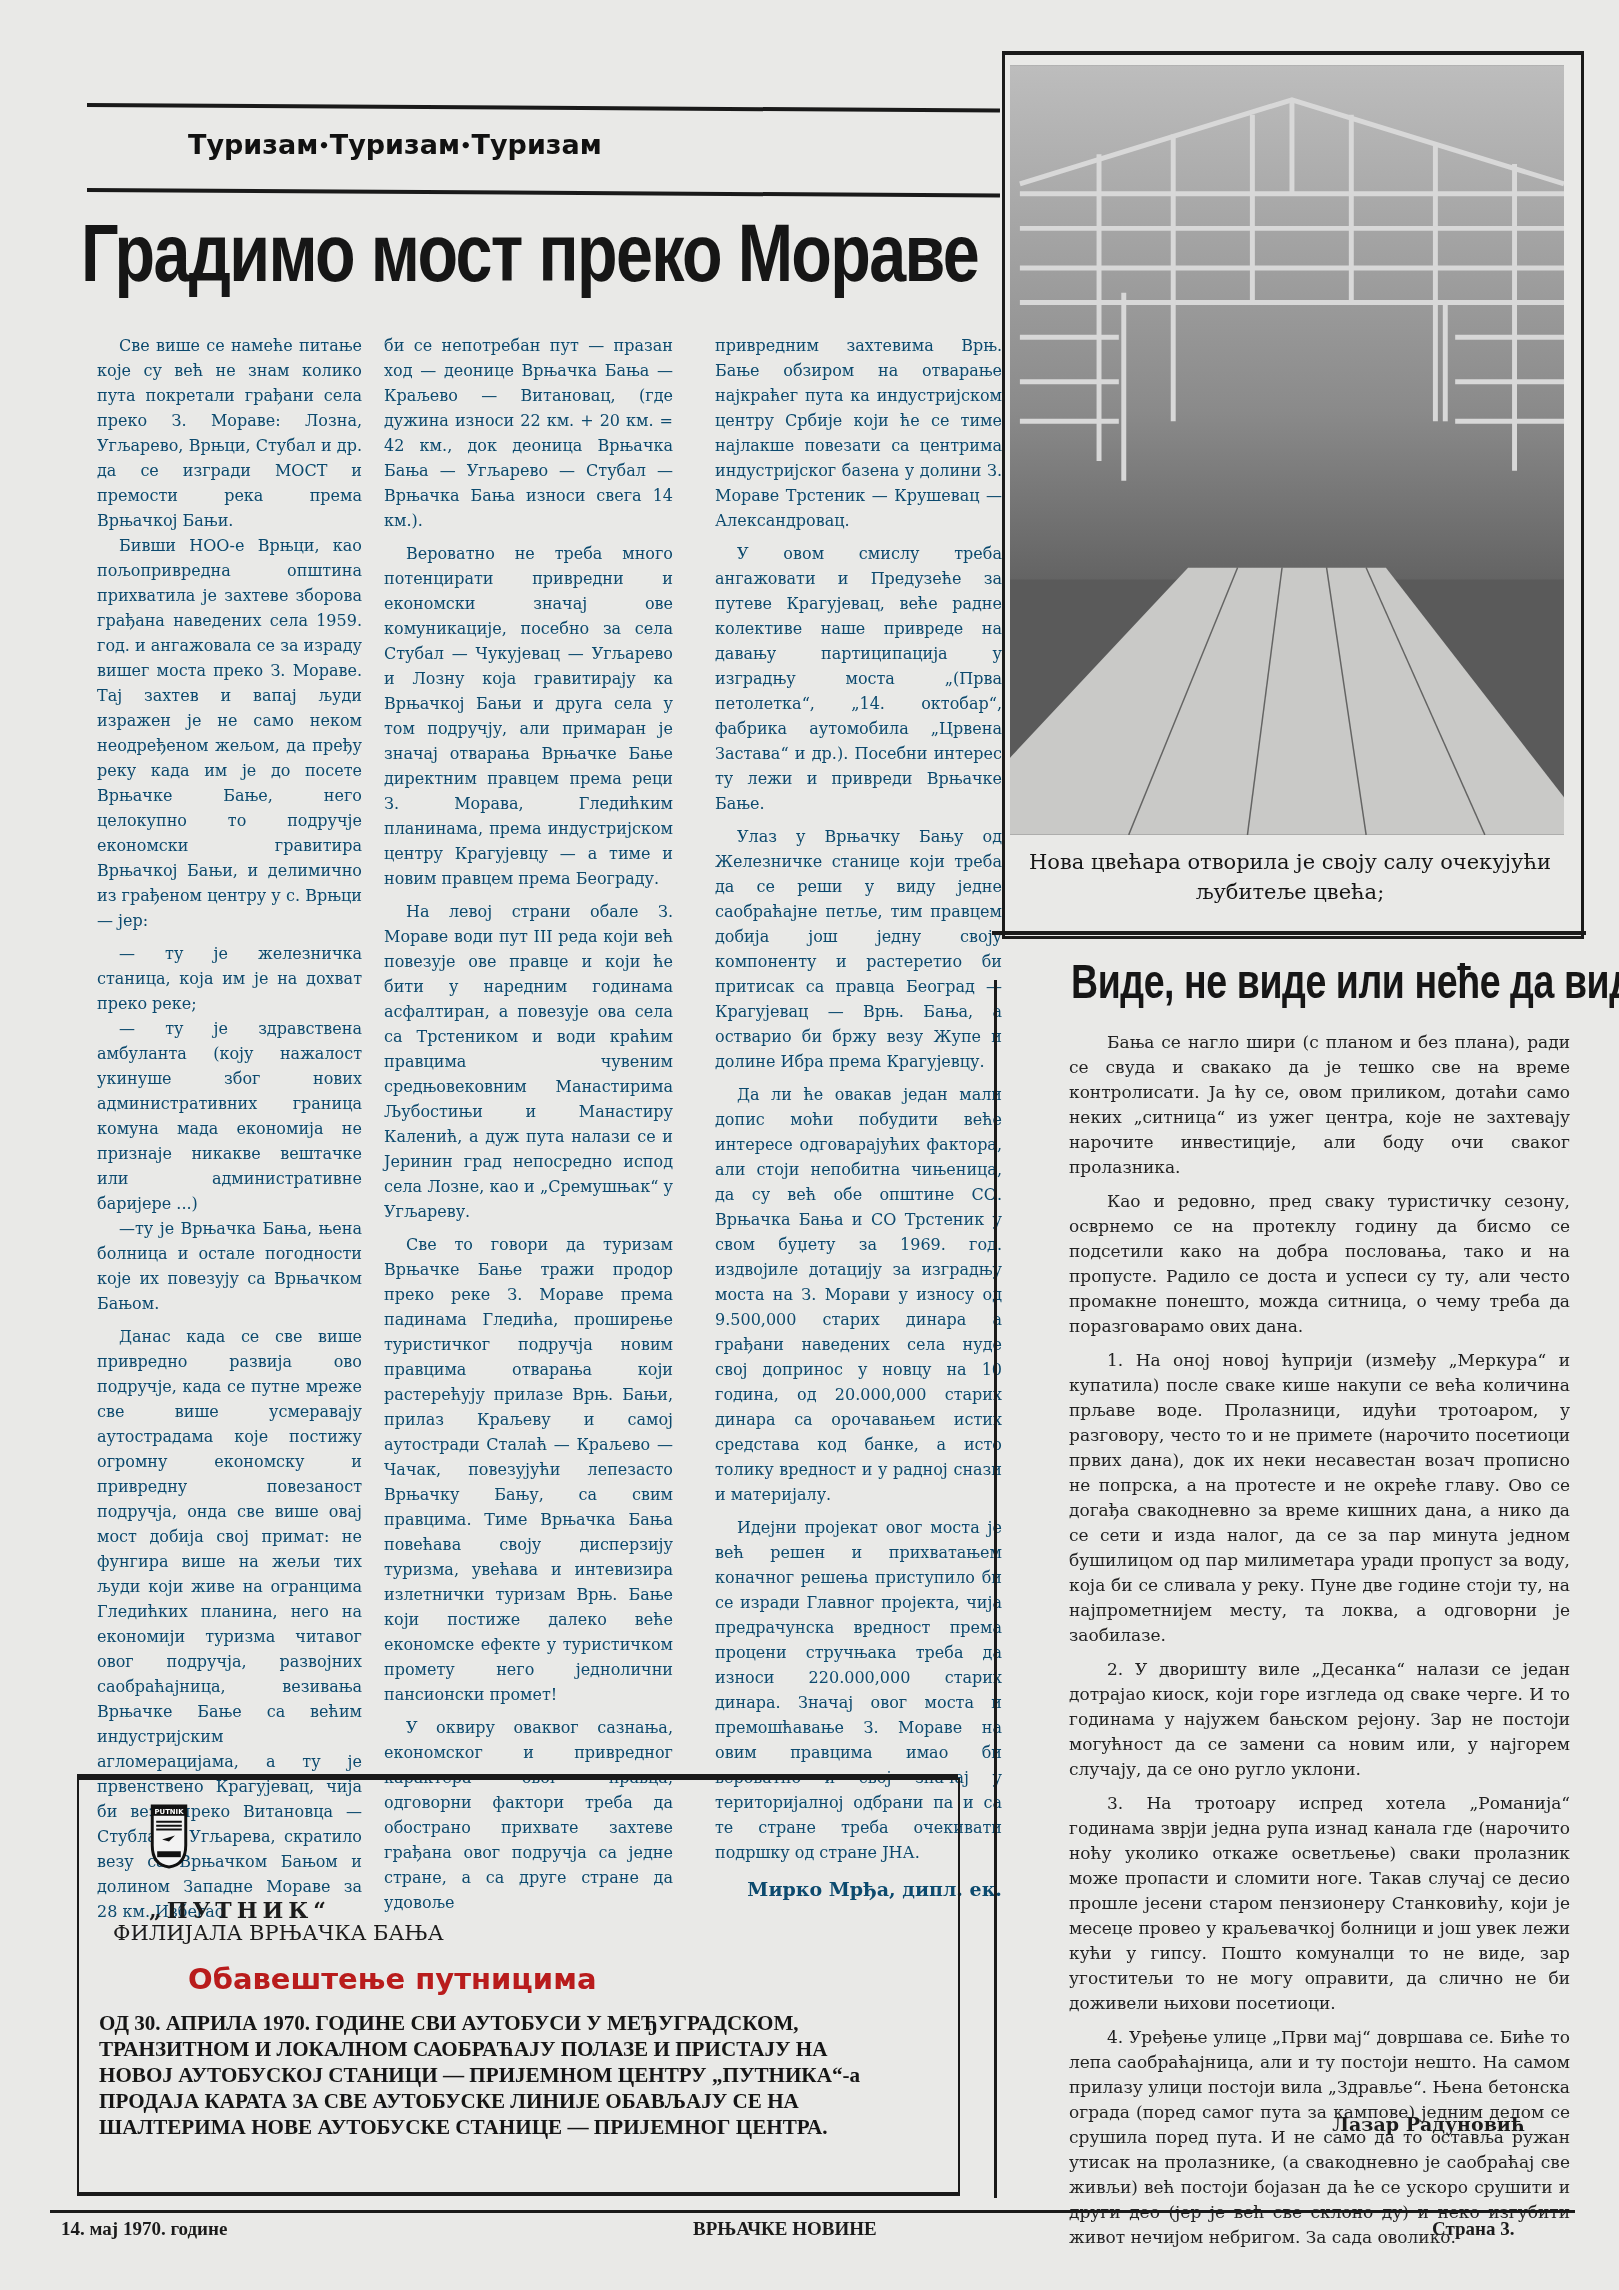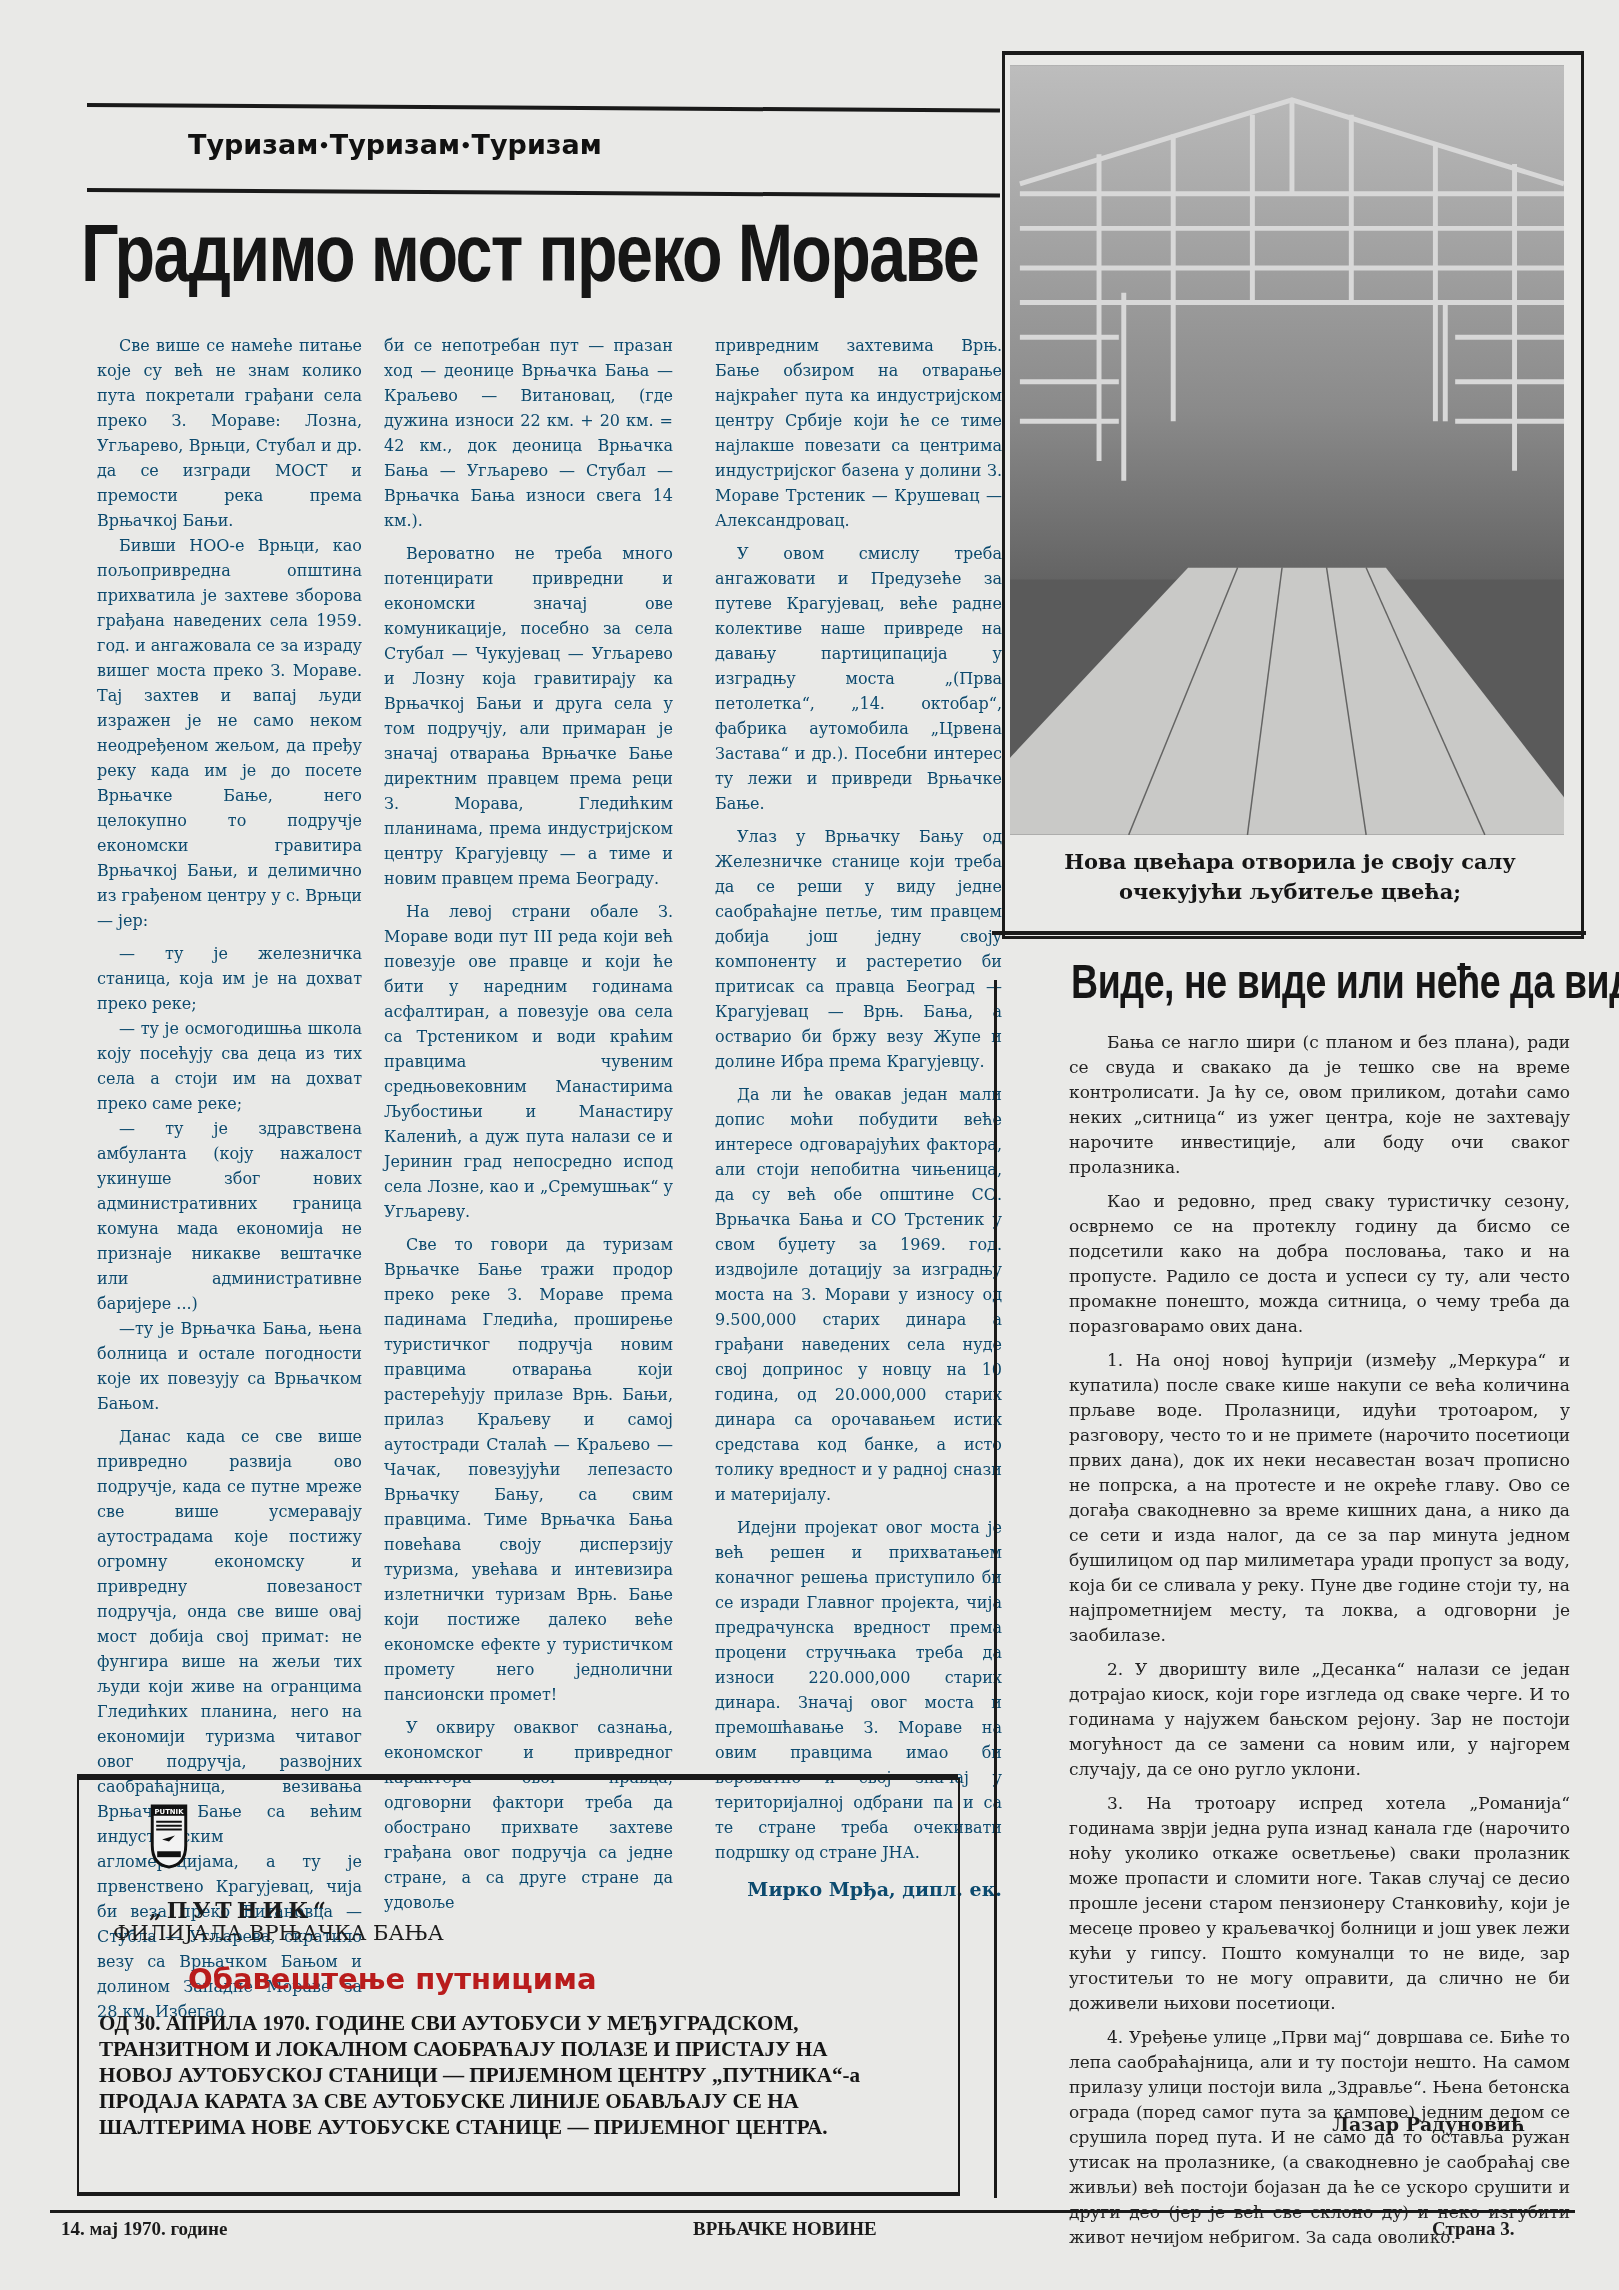--- a/index.html
+++ b/index.html
@@ -8,21 +8,21 @@
   .kicker{position:absolute;top:129px;left:188px;width:812px;display:flex;justify-content:flex-start;font-family:"DejaVu Sans",sans-serif;font-weight:bold;font-size:27px;color:#111;}
   .kicker span.dot{font-size:18px;line-height:34px;}
   .headline{position:absolute;left:81px;top:213px;width:911px;font-family:"Liberation Sans",sans-serif;font-weight:bold;font-size:81px;letter-spacing:-2px;transform:scaleX(0.82);transform-origin:left top;white-space:nowrap;color:#161616;line-height:1;}
   .col{position:absolute;font-size:16px;line-height:25px;text-align:justify;color:#0c4a6e;}
   .col p{margin:0;text-indent:22px;}
   .col p.ni{text-indent:0;}
   .col p.gap{margin-top:8px;}
   .sig{font-weight:bold;font-size:19px;text-align:right;margin-top:12px;}
   .photo-box{position:absolute;left:1002px;top:51px;width:576px;height:881px;border:3px solid #1a1a1a;border-top-width:4px;}
   .photo{position:absolute;left:1010px;top:65px;width:554px;height:770px;background:#777;overflow:hidden;}
-  .caption{position:absolute;left:1004px;top:847px;width:572px;font-weight:bold;font-size:21px;line-height:30px;text-align:center;color:#151515;}
+  .caption{position:absolute;left:1004px;top:847px;width:572px;font-weight:normal;font-size:21px;line-height:30px;text-align:center;color:#151515;}
   .rt-head{position:absolute;left:1071px;top:958px;width:515px;font-family:"Liberation Sans",sans-serif;font-weight:bold;font-size:48px;white-space:nowrap;transform:scaleX(0.78);transform-origin:left top;letter-spacing:-0.5px;color:#161616;line-height:1;}
   .rt-body{position:absolute;left:1069px;top:1030px;width:501px;font-size:17px;line-height:25px;text-align:justify;color:#222;}
   .rt-body p{margin:0;text-indent:38px;}
   .rt-body p+p{margin-top:9px;}
   .rt-sig{position:absolute;left:1287px;top:2113px;width:283px;text-align:center;font-weight:bold;font-size:19px;}
   .ad{position:absolute;left:77px;top:1778px;width:879px;height:414px;border:2px solid #1a1a1a;}
   .logo{position:absolute;left:149px;top:1802px;width:38px;width:40px;height:67px;}
   .ad-name{position:absolute;left:149px;top:1897px;font-weight:bold;font-size:22px;letter-spacing:5px;}
   .ad-branch{position:absolute;left:113px;top:1921px;font-size:21px;}
   .ad-title{position:absolute;left:188px;top:1962px;font-family:"DejaVu Sans",sans-serif;font-weight:bold;font-size:29px;color:#b91c1c;}
@@ -43,21 +43,20 @@
   <span class="dot">•</span>
   <span>Туризам</span>
 </div>
 
 <h1 class="headline" style="margin:0;">Градимо мост преко Мораве</h1>
 
 <div class="col" style="left:97px;top:333px;width:265px;">
   <p>Све више се намеће питање које су већ не знам колико пута покретали грађани села преко З. Мораве: Лозна, Угљарево, Врњци, Стубал и др. да се изгради МОСТ и премости река према Врњачкој Бањи.</p>
   <p>Бивши НОО-е Врњци, као пољопривредна општина прихватила је захтеве зборова грађана наведених села 1959. год. и ангажовала се за израду вишег моста преко З. Мораве. Тај захтев и вапај људи изражен је не само неком неодређеном жељом, да пређу реку када им је до посете Врњачке Бање, него целокупно то подручје економски гравитира Врњачкој Бањи, и делимично из грађеном центру у с. Врњци — јер:</p>
   <p class="gap">— ту је железничка станица, која им је на дохват преко реке;</p>
-  <p>— ту је осмогодишња школа коју посећују сва деца из тих села а стоји им на дохват преко саме реке;</p>
   <p>— ту је здравствена амбуланта (коју нажалост укинуше због нових административних граница комуна мада економија не признаје никакве вештачке или административне баријере ...)</p>
   <p>—ту је Врњачка Бања, њена болница и остале погодности које их повезују са Врњачком Бањом.</p>
   <p class="gap">Данас када се све више привредно развија ово подручје, када се путне мреже све више усмеравају аутострадама које постижу огромну економску и привредну повезаност подручја, онда све више овај мост добија свој примат: не фунгира више на жељи тих људи који живе на огранцима Гледићких планина, него на економији туризма читавог овог подручја, развојних саобраћајница, везивања Врњачке Бање са већим индустријским агломерацијама, а ту је првенствено Крагујевац, чија би веза преко Витановца — Стубла — Угљарева, скратило везу са Врњачком Бањом и долином Западне Мораве за 28 км. Избегао</p>
 </div>
 
 <div class="col" style="left:384px;top:333px;width:289px;">
   <p class="ni">би се непотребан пут — празан ход — деонице Врњачка Бања — Краљево — Витановац, (где дужина износи 22 км. + 20 км. = 42 км., док деоница Врњачка Бања — Угљарево — Стубал — Врњачка Бања износи свега 14 км.).</p>
   <p class="gap">Вероватно не треба много потенцирати привредни и економски значај ове комуникације, посебно за села Стубал — Чукујевац — Угљарево и Лозну која гравитирају ка Врњачкој Бањи и друга села у том подручју, али примаран је значај отварања Врњачке Бање директним правцем према реци З. Морава, Гледићким планинама, према индустријском центру Крагујевцу — а тиме и новим правцем према Београду.</p>
   <p class="gap">На левој страни обале З. Мораве води пут III реда који већ повезује ове правце и који ће бити у наредним годинама асфалтиран, а повезује ова села са Трстеником и води краћим правцима чувеним средњовековним Манастирима Љубостињи и Манастиру Каленић, а дуж пута налази се и Јеринин град непосредно испод села Лозне, као и „Сремушњак“ у Угљареву.</p>
   <p class="gap">Све то говори да туризам Врњачке Бање тражи продор преко реке З. Мораве према падинама Гледића, проширење туристичког подручја новим правцима отварања који растерећују прилазе Врњ. Бањи, прилаз Краљеву и самој аутостради Сталаћ — Краљево — Чачак, повезујући лепезасто Врњачку Бању, са свим правцима. Тиме Врњачка Бања повећава своју дисперзију туризма, увећава и интевизира излетнички туризам Врњ. Бање који постиже далеко веће економске ефекте у туристичком промету него једнолични пансионски промет!</p>

